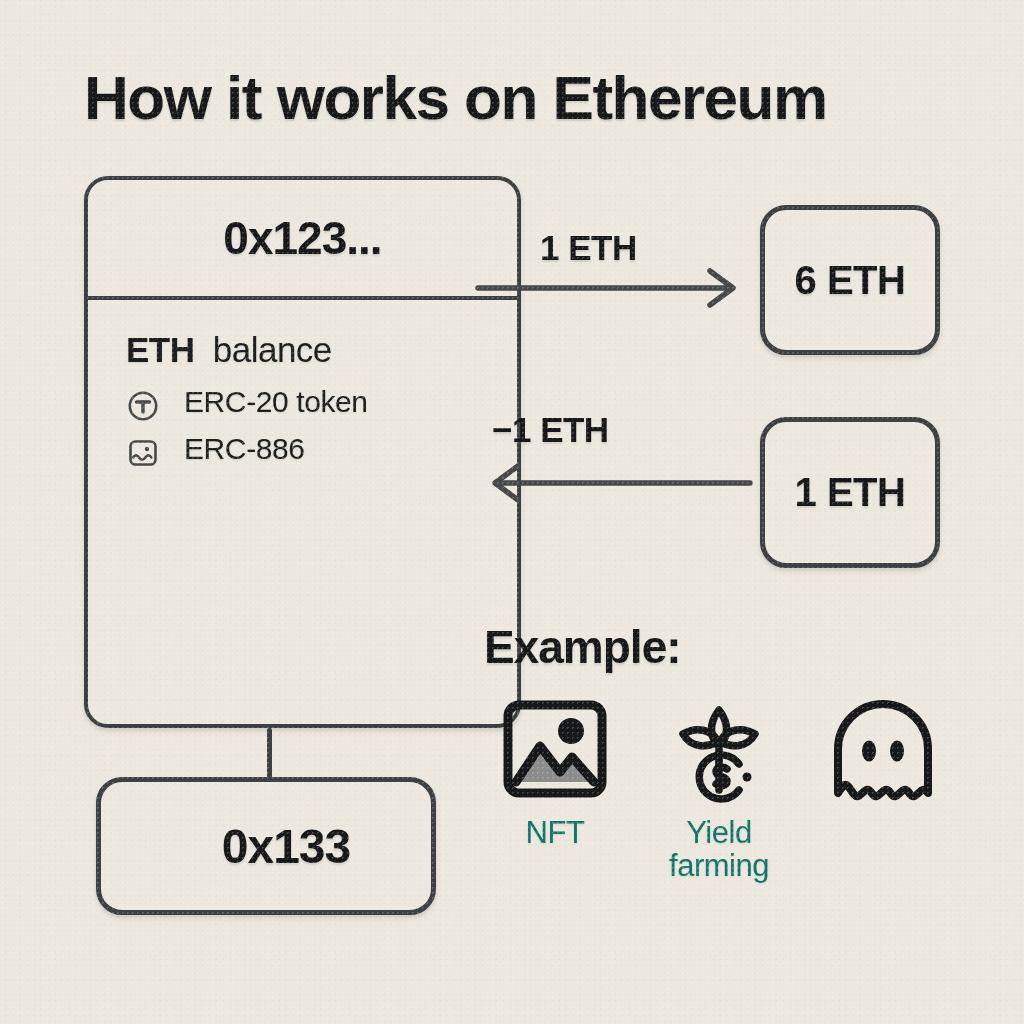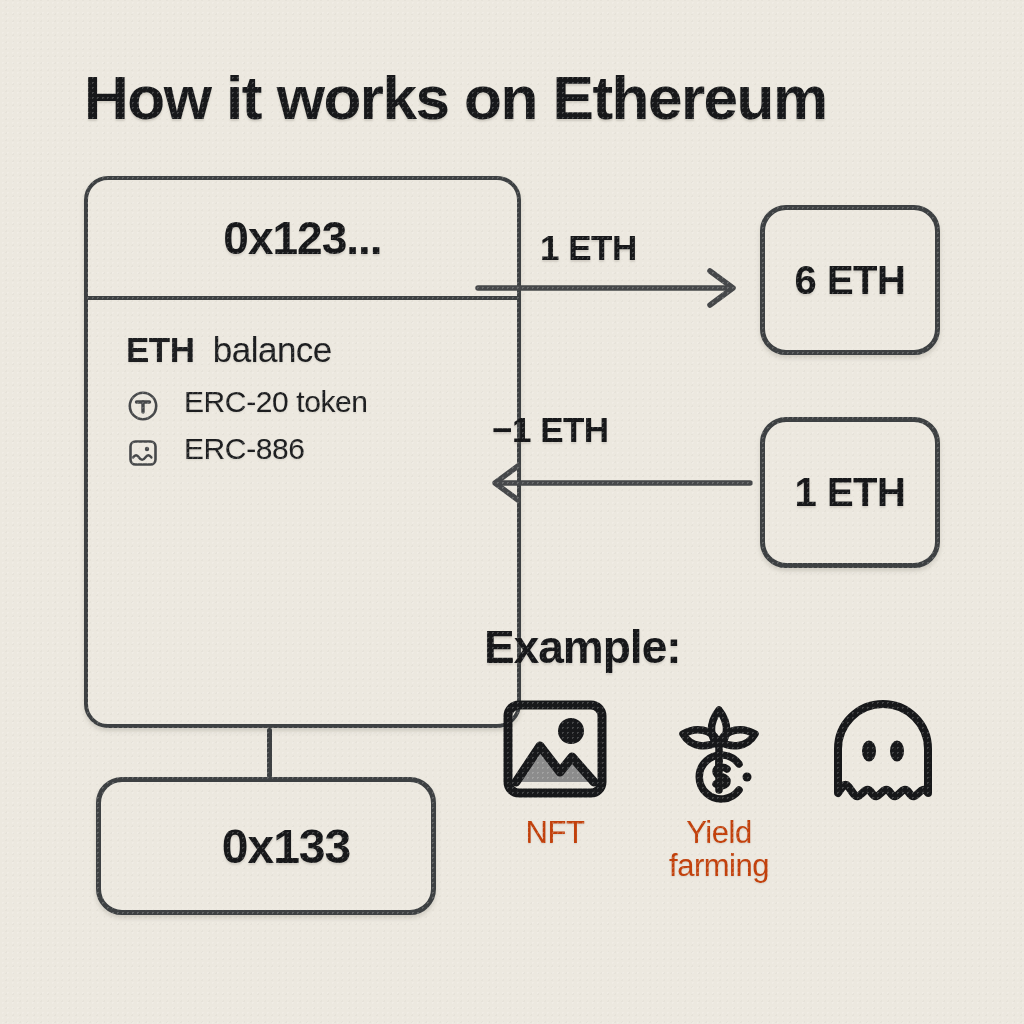--- a/index.html
+++ b/index.html
@@ -214,21 +214,21 @@
     display: flex;
     align-items: center;
     justify-content: center;
   }
   .example-icon svg { display: block; }
   .example-label {
     margin-top: 8px;
     font-size: 31px;
     line-height: 1.08;
     text-align: center;
-    color: #c2410c;
+    color: #0f766e;
     letter-spacing: -.5px;
     text-shadow: 0 1px 2px rgba(120,115,105,.2);
   }
 </style>
 </head>
 <body>
 
 <div id="stage">
 
   <div class="title">How it works on Ethereum</div>

